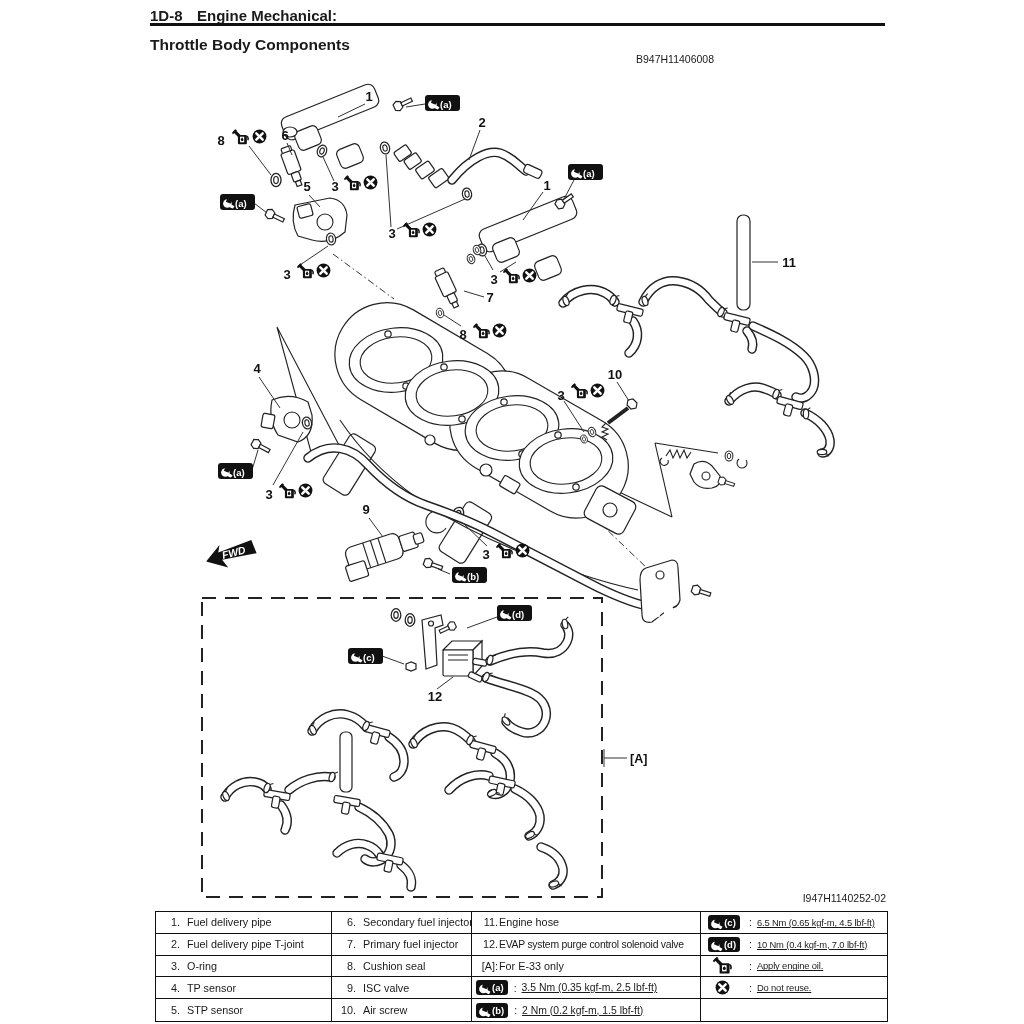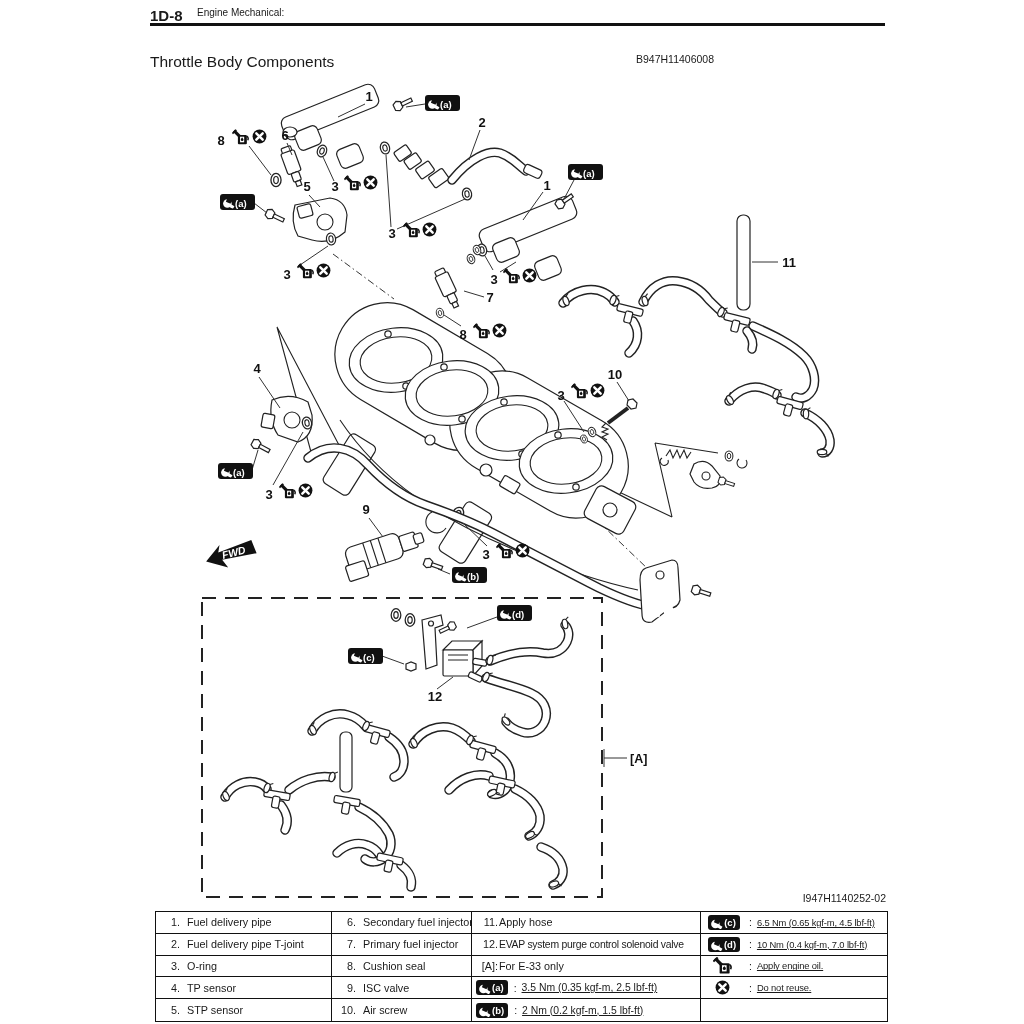--- a/index.html
+++ b/index.html
@@ -1,22 +1,22 @@
 <!DOCTYPE html>
 <html><head>
 <meta charset="utf-8">
 <style>
   html,body{margin:0;padding:0;background:#ffffff;width:1024px;height:1024px;
     font-family:"Liberation Sans", sans-serif;color:#1a1a1a;position:relative;overflow:hidden;}
   .abs{position:absolute;}
   
   .hsec{left:150px;top:7px;font-size:15px;font-weight:bold;}
-  .htit{left:197px;top:7px;font-size:10px;font-weight:normal;}
+  .htit{left:197px;top:7px;font-size:15px;font-weight:bold;}
   .hrule{left:150px;top:23px;width:735px;height:3px;background:#111;}
-  .ptitle{left:150px;top:36px;font-size:15.5px;font-weight:normal;margin-top:17px;}
+  .ptitle{left:150px;top:36px;font-size:15.5px;font-weight:bold;}
   .codetop{left:636px;top:53px;width:250px;text-align:left;font-size:10.5px;}
   .codebot{left:636px;top:892px;width:250px;text-align:right;font-size:10.5px;}
   
   .pt{fill:#fff;stroke:#222;stroke-width:1.2;}
   .lno{fill:none;stroke:#222;stroke-width:1.1;}
   .lnd{fill:none;stroke:#333;stroke-width:1;stroke-dasharray:7 3 1.5 3;}
   .ld{stroke:#333;stroke-width:1;fill:none;}
   .hz{fill:none;stroke:#222;stroke-width:9.5;stroke-linecap:round;}
   .hw{fill:none;stroke:#fff;stroke-width:6.6;stroke-linecap:round;}
   .co{font-size:13px;font-weight:bold;fill:#111;text-anchor:middle;}
@@ -457,21 +457,21 @@
   <div class="tc">
       <span class="tno">1.</span>
       <span class="tnm">Fuel delivery pipe</span>
     </div>
   <div class="tc">
       <span class="tno">6.</span>
       <span class="tnm">Secondary fuel injector</span>
     </div>
   <div class="tc c3">
       <span class="tno">11.</span>
-      <span class="tnm">Apply hose</span>
+      <span class="tnm">Engine hose</span>
     </div>
   <div class="tc c4 lastc">
     <span class="symbox">
         <span class="tq">
           <svg width="13" height="13">
             <use href="#wrg" width="13" height="13"></use>
           </svg>
           <span>(c)</span>
         </span>
       </span>

